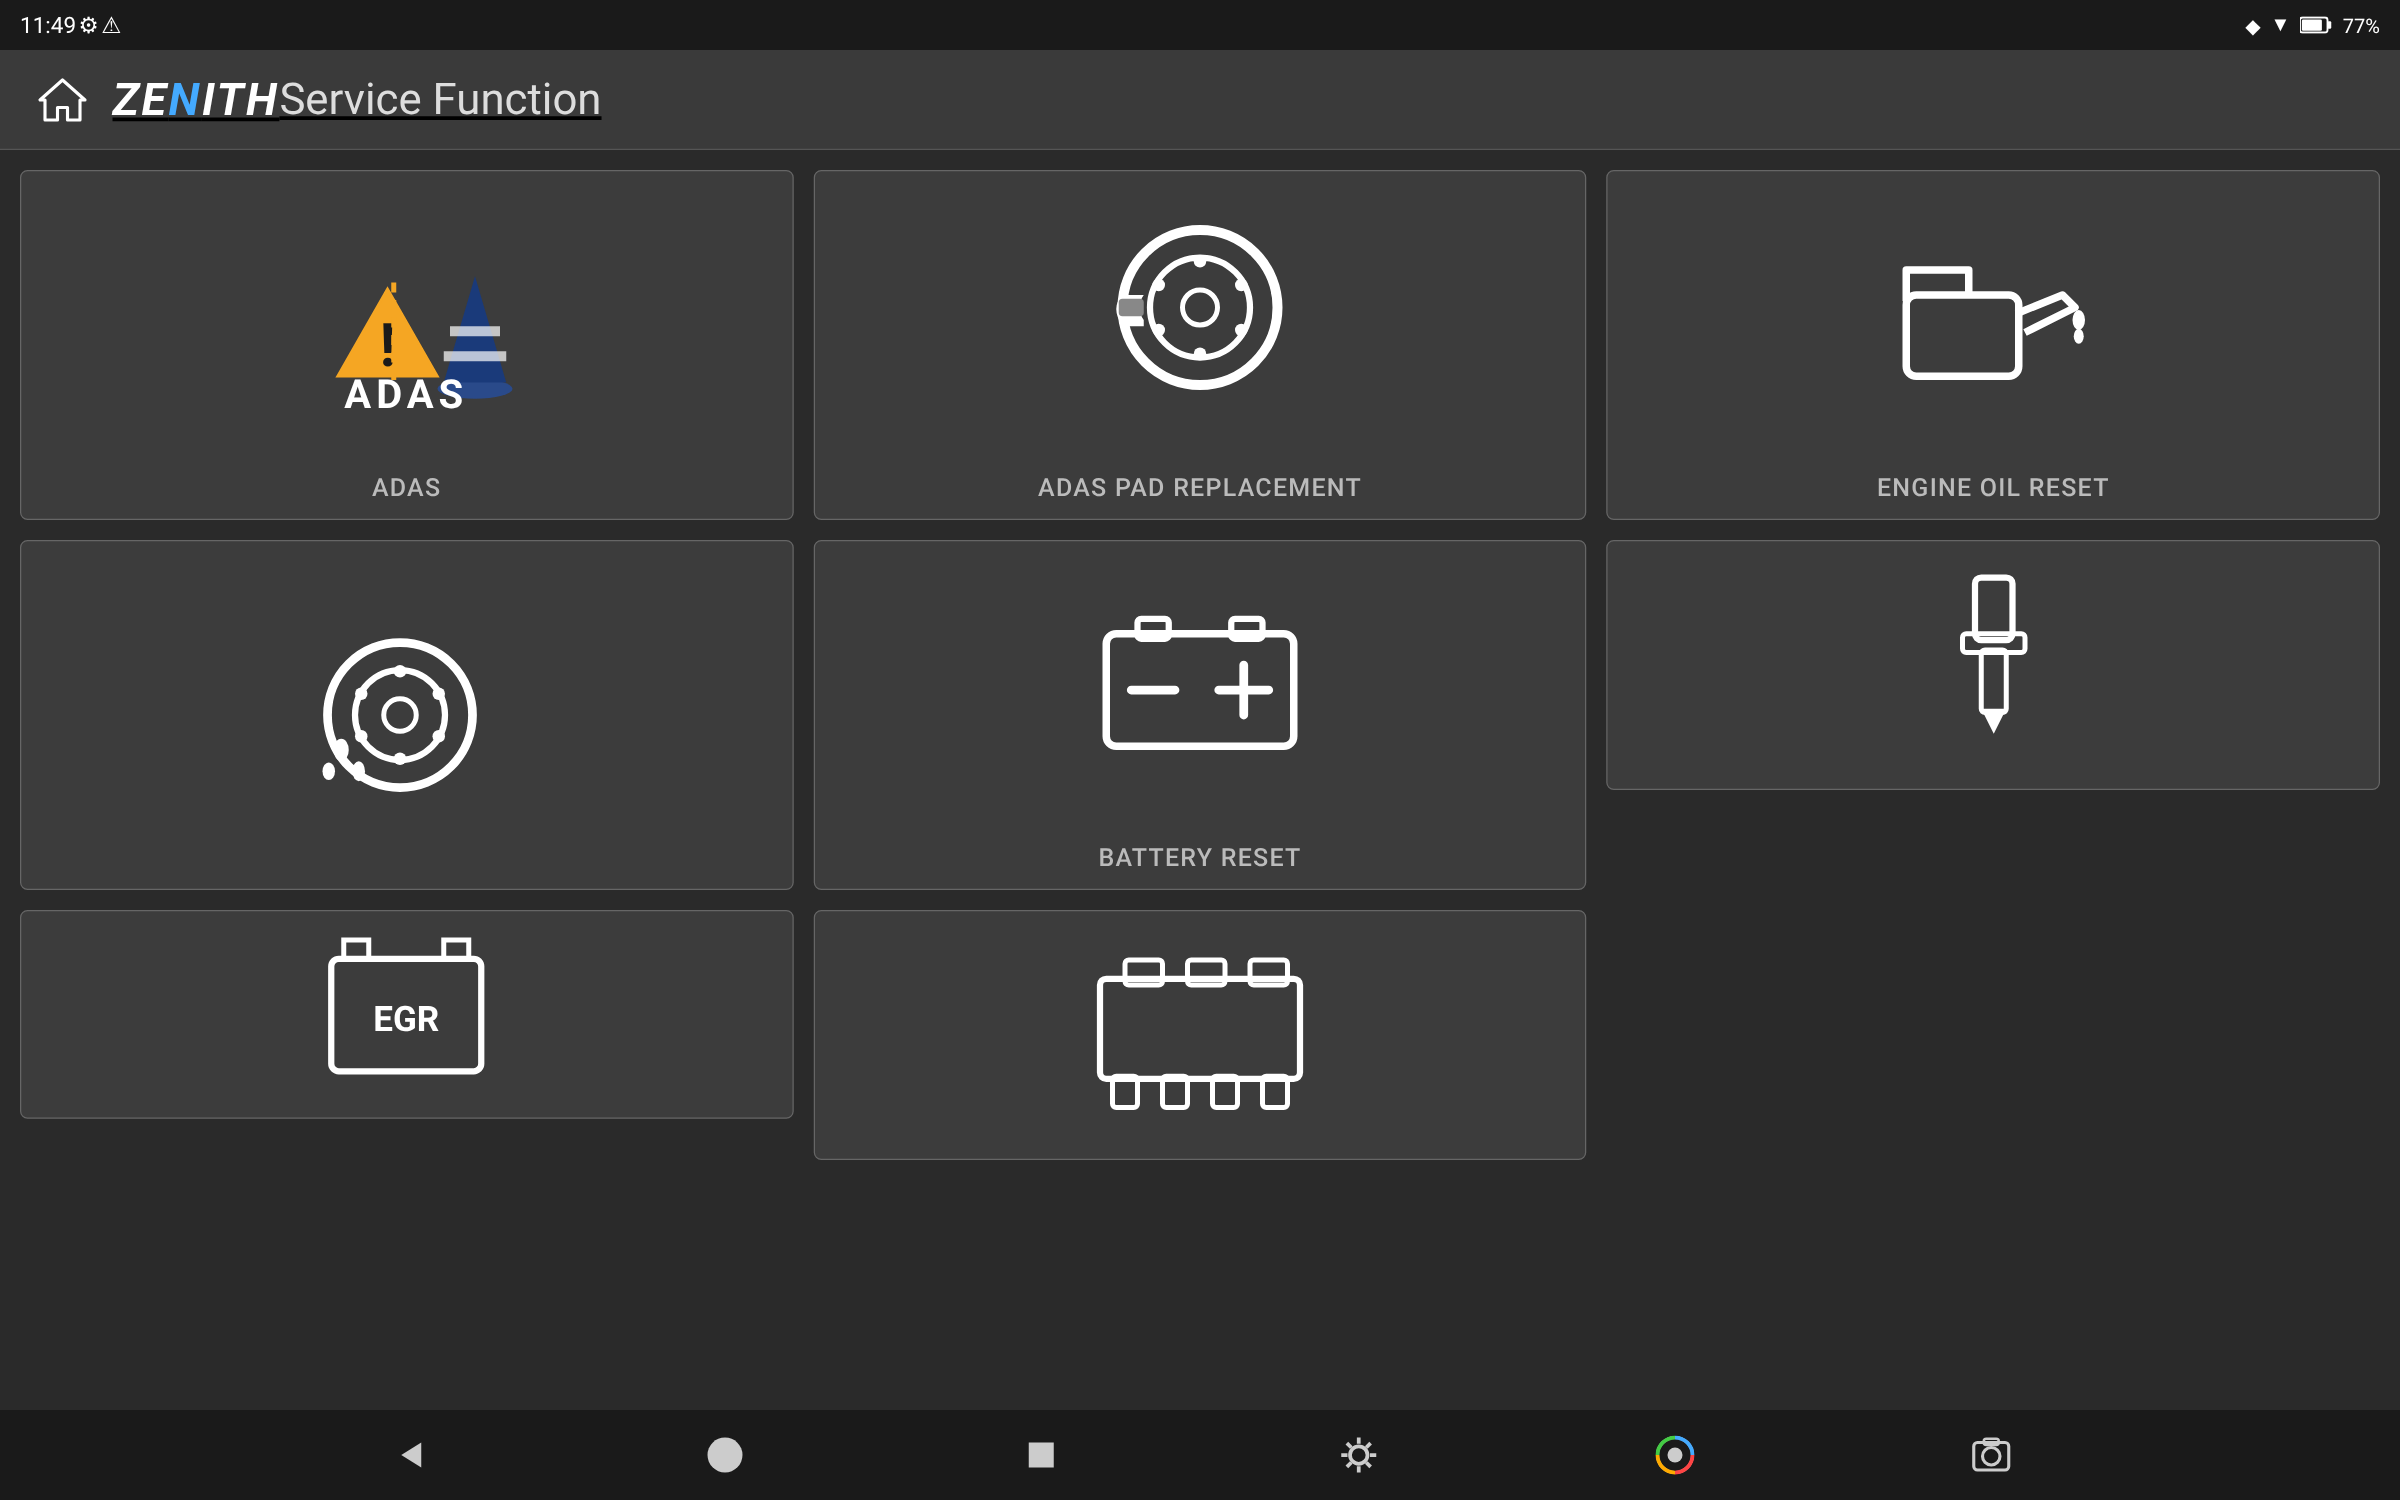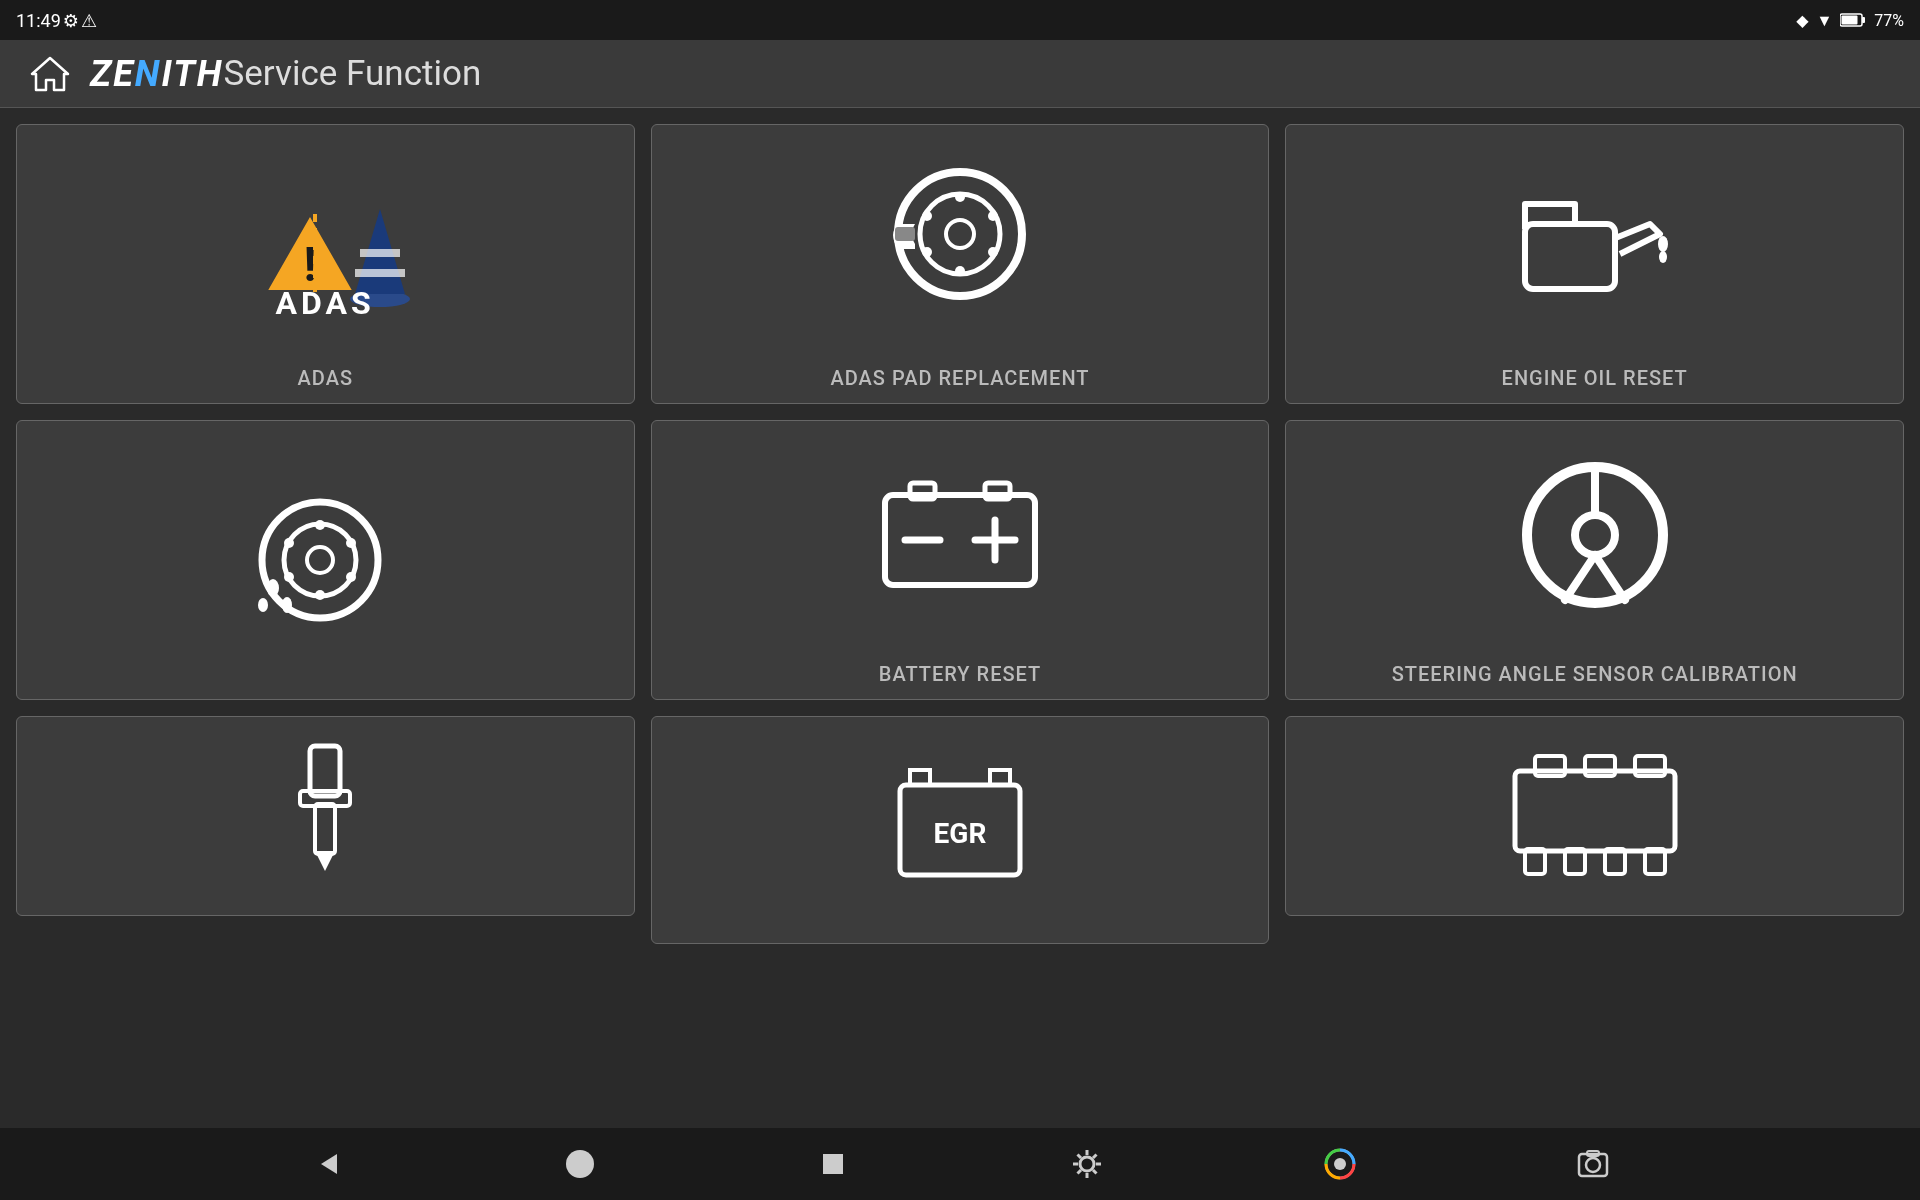--- a/index.html
+++ b/index.html
@@ -33,27 +33,28 @@
     .status-right {
       display: flex;
       align-items: center;
       gap: 8px;
       color: #fff;
       font-size: 16px;
     }
 
     
     .nav-bar {
-      height: 68px;
+      height: 80px;
       background: #3a3a3a;
       display: flex;
       align-items: center;
       padding: 0 20px;
       flex-shrink: 0;
       border-bottom: 1px solid #555;
+      text-decoration: underline;
     }
     .nav-home {
       width: 60px;
       height: 60px;
       display: flex;
       align-items: center;
       justify-content: center;
       cursor: pointer;
     }
     .nav-logo {
@@ -315,49 +316,34 @@
 
             <line x1="35" y1="75" x2="70" y2="75" stroke="white" stroke-width="7" stroke-linecap="round"></line>
 
             <line x1="105" y1="75" x2="145" y2="75" stroke="white" stroke-width="7" stroke-linecap="round"></line>
             <line x1="125" y1="55" x2="125" y2="95" stroke="white" stroke-width="7" stroke-linecap="round"></line>
           </svg>
         </div>
         <div class="card-label">BATTERY RESET</div>
       </div>
 
-      <div class="service-card">
-        <div class="card-icon">
-          <svg width="160" height="160" viewBox="0 0 160 160">
-
-            <circle cx="80" cy="80" r="68" fill="none" stroke="white" stroke-width="10"></circle>
-
-            <circle cx="80" cy="80" r="20" fill="none" stroke="white" stroke-width="8"></circle>
-
-            <line x1="80" y1="60" x2="80" y2="16" stroke="white" stroke-width="8" stroke-linecap="round"></line>
-            <line x1="80" y1="100" x2="50" y2="145" stroke="white" stroke-width="8" stroke-linecap="round"></line>
-            <line x1="80" y1="100" x2="110" y2="145" stroke="white" stroke-width="8" stroke-linecap="round"></line>
-          </svg>
-        </div>
-        <div class="card-label">STEERING ANGLE SENSOR CALIBRATION</div>
-      </div>
 
       <div class="service-card" style="height:200px;">
         <div class="card-icon">
           <svg width="120" height="160" viewBox="0 0 120 160">
 
             <rect x="45" y="10" width="30" height="50" rx="5" fill="none" stroke="white" stroke-width="5"></rect>
             <rect x="35" y="55" width="50" height="15" rx="3" fill="none" stroke="white" stroke-width="4"></rect>
             <rect x="50" y="68" width="20" height="50" rx="3" fill="none" stroke="white" stroke-width="4"></rect>
             <polygon points="50,115 60,135 70,115" fill="white"></polygon>
           </svg>
         </div>
       </div>
 
-      <div class="service-card" style="height:228px;">
+      <div class="service-card" style="height:167px;">
         <div class="card-icon">
           <svg width="160" height="150" viewBox="0 0 160 150">
 
             <rect x="20" y="30" width="120" height="90" rx="6" fill="none" stroke="white" stroke-width="5"></rect>
 
             <path d="M30,30 L30,15 L50,15 L50,30" fill="none" stroke="white" stroke-width="4"></path>
 
             <path d="M110,30 L110,15 L130,15 L130,30" fill="none" stroke="white" stroke-width="4"></path>
 
             <text x="80" y="88" text-anchor="middle" fill="white" font-size="28" font-weight="bold">EGR</text>

